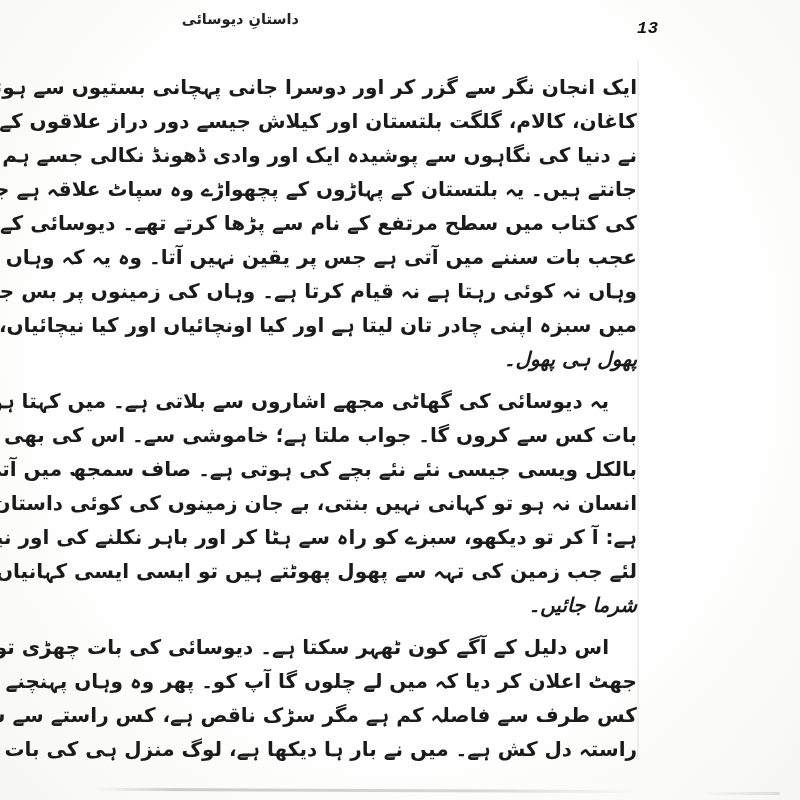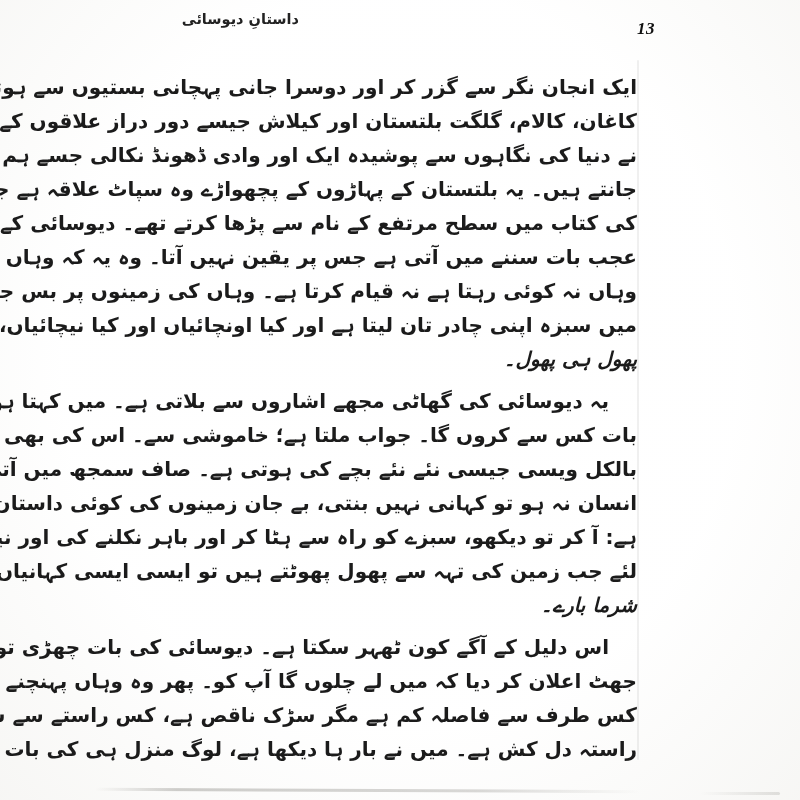--- a/index.html
+++ b/index.html
@@ -26,21 +26,21 @@
     position:absolute;left:213px;top:11px;
     width:86px;
     direction:rtl;
     font-size:14.5px;font-weight:600;
     color:#222;
     text-align:center;
     white-space:nowrap;
   }
   .page-number{
     position:absolute;left:637px;top:19px;
-    font-family:Liberation Serif, serif;
+    font-family:Liberation Mono, monospace;
     font-style:italic;font-weight:bold;
     font-size:17px;color:#111;
     letter-spacing:0.5px;
     text-align:right;
   }
   
   .page-text{
     position:absolute;
     left:187px;top:70px;
     width:450px;
@@ -104,21 +104,21 @@
         <div class="line">میں سبزہ اپنی چادر تان لیتا ہے اور کیا اونچائیاں اور کیا نیچائیاں، پھر وہاں پھول کھلتے ہیں،</div>
         <div class="line end">پھول ہی پھول۔</div>
       </div>
       <div class="para">
         <div class="line indent">یہ دیوسائی کی گھاٹی مجھے اشاروں سے بلاتی ہے۔ میں کہتا ہوں کہ وہاں آؤں گا تو</div>
         <div class="line">بات کس سے کروں گا۔ جواب ملتا ہے؛ خاموشی سے۔ اس کی بھی اپنی زبان ہوتی ہے،</div>
         <div class="line">بالکل ویسی جیسی نئے نئے بچے کی ہوتی ہے۔ صاف سمجھ میں آتی ہے۔ میں کہتا ہوں کہ</div>
         <div class="line">انسان نہ ہو تو کہانی نہیں بنتی، بے جان زمینوں کی کوئی داستان نہیں ہوتی۔ جواب ملتا</div>
         <div class="line">ہے: آ کر تو دیکھو، سبزے کو راہ سے ہٹا کر اور باہر نکلنے کی اور نیلے آسمان کو دیکھنے کی تڑپ</div>
         <div class="line">لئے جب زمین کی تہہ سے پھول پھوٹتے ہیں تو ایسی ایسی کہانیاں کہتے ہیں کہ پریاں بھی</div>
-        <div class="line end">شرما بارے۔</div>
+        <div class="line end">شرما جائیں۔</div>
       </div>
       <div class="para">
         <div class="line indent">اس دلیل کے آگے کون ٹھہر سکتا ہے۔ دیوسائی کی بات چھڑی تو قیصر عباس نے</div>
         <div class="line">جھٹ اعلان کر دیا کہ میں لے چلوں گا آپ کو۔ پھر وہ وہاں پہنچنے کا راستے بتانے لگے۔</div>
         <div class="line">کس طرف سے فاصلہ کم ہے مگر سڑک ناقص ہے، کس راستے سے سڑک اچھی ہے اور</div>
         <div class="line">راستہ دل کش ہے۔ میں نے بار ہا دیکھا ہے، لوگ منزل ہی کی بات کرتے ہیں اور راستے</div>
       </div>
     </div>
 
   <div class="page-edge-line"></div>

